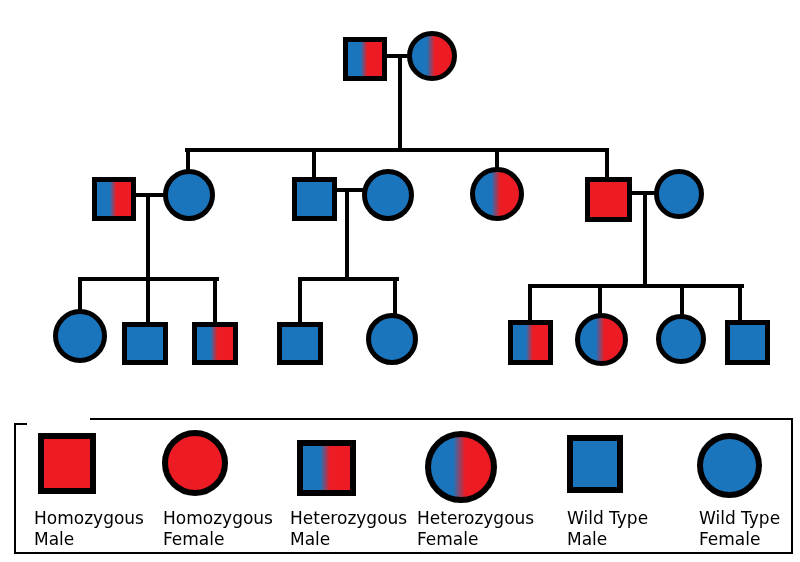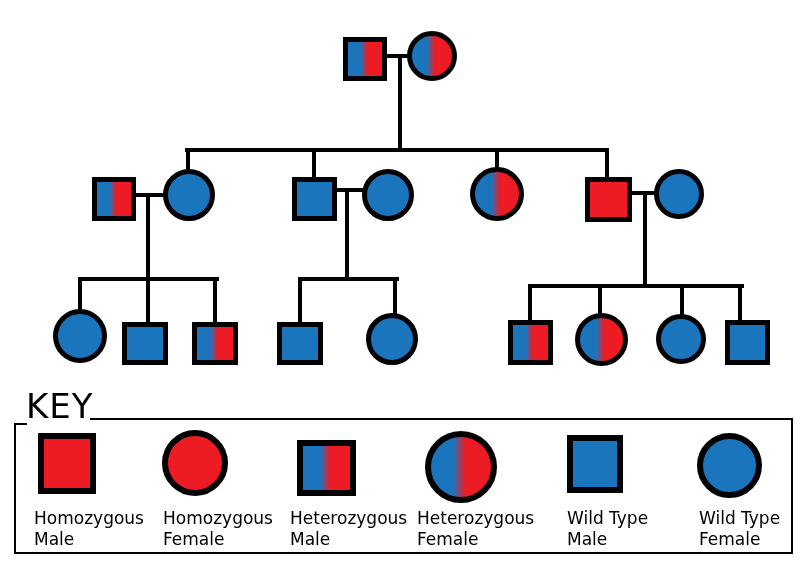--- a/index.html
+++ b/index.html
@@ -79,21 +79,20 @@
   <div class="person female wildtype" style="left:53px;top:309px;width:54px;height:54px"></div>
   <div class="person male wildtype" style="left:122px;top:322px;width:46px;height:43px"></div>
   <div class="person male heterozygous" style="left:192px;top:322px;width:46px;height:43px"></div>
   <div class="person male wildtype" style="left:277px;top:322px;width:46px;height:43px"></div>
   <div class="person female wildtype" style="left:366px;top:313px;width:52px;height:52px"></div>
   <div class="person male heterozygous" style="left:508px;top:320px;width:45px;height:45px"></div>
   <div class="person female heterozygous" style="left:575px;top:313px;width:53px;height:53px"></div>
   <div class="person female wildtype" style="left:656px;top:314px;width:50px;height:50px"></div>
   <div class="person male wildtype" style="left:725px;top:320px;width:45px;height:45px"></div>
 
-  <div class="key-title">KEY</div>
 
   <div class="ln" style="left:90px;top:418px;width:701px;height:2px"></div>
   <div class="ln" style="left:14px;top:423px;width:13px;height:2px"></div>
   <div class="ln" style="left:14px;top:423px;width:2px;height:131px"></div>
   <div class="ln" style="left:791px;top:418px;width:2px;height:136px"></div>
   <div class="ln" style="left:14px;top:552px;width:779px;height:2px"></div>
 
   <div class="person key-icon male homozygous" style="left:38px;top:433px;width:58px;height:61px"></div>
   <div class="person key-icon female homozygous" style="left:162px;top:430px;width:66px;height:66px"></div>
   <div class="person key-icon male heterozygous" style="left:297px;top:440px;width:59px;height:56px"></div>

